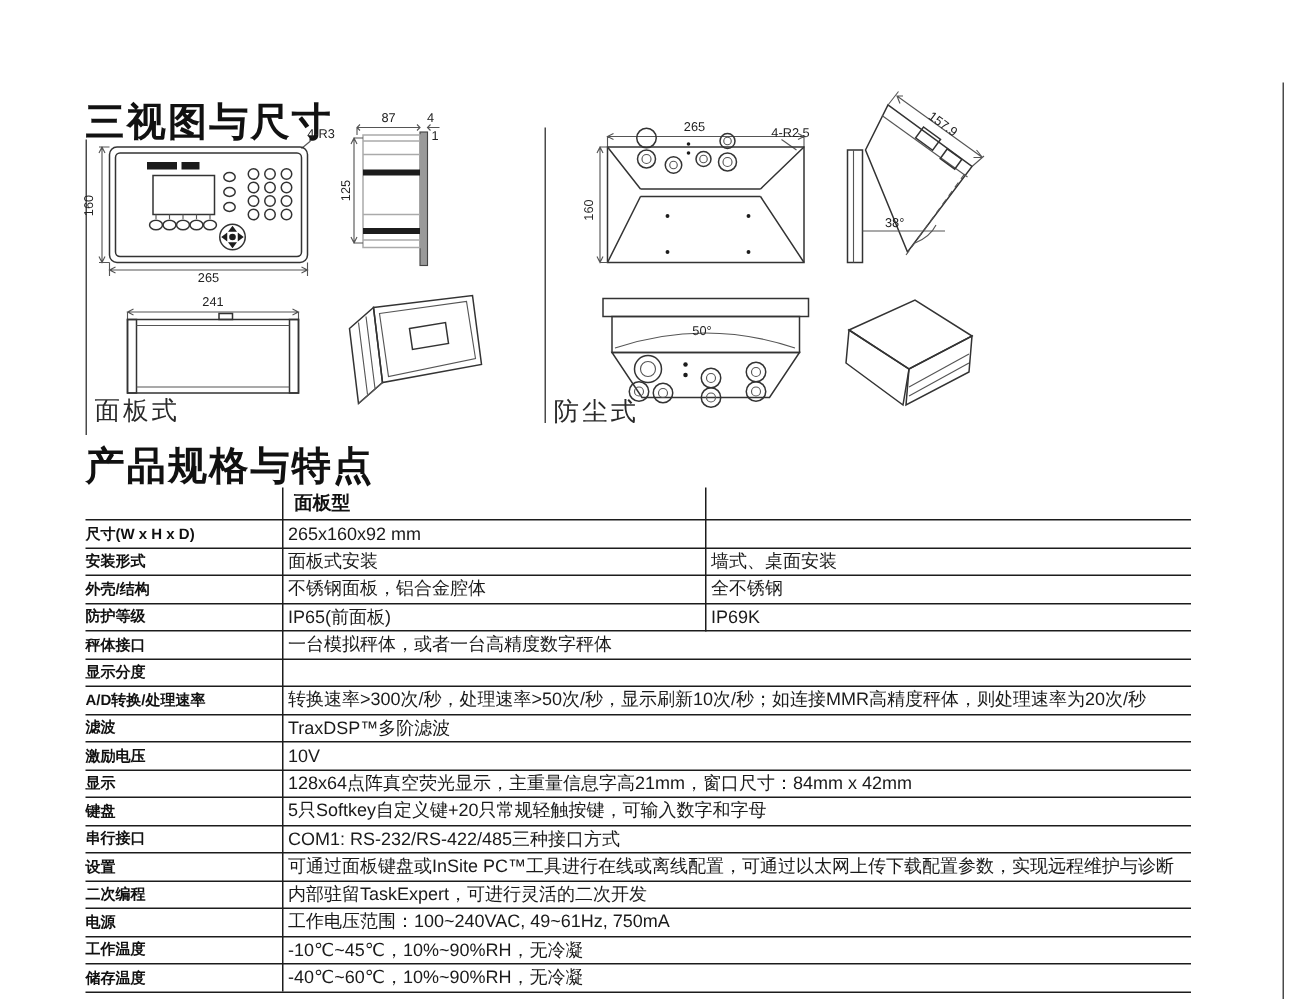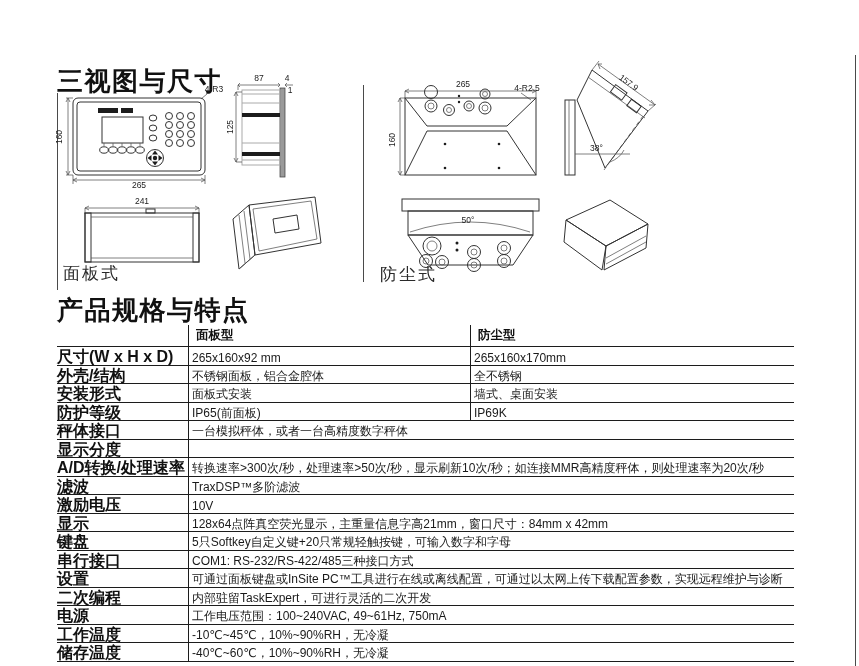--- a/index.html
+++ b/index.html
@@ -14,21 +14,21 @@
   .lnt { stroke:#555; stroke-width:0.75; fill:none; }
   .lng { stroke:#aaa; stroke-width:1; fill:none; }
   .fill-dark { fill:#1c1c1c; stroke:none; }
   .fill-gray { fill:#9a9a9a; stroke:#444; stroke-width:0.75; }
   .dash { stroke:#555; stroke-width:0.75; stroke-dasharray:4 3; fill:none; }
 
   .spec { position:absolute; left:57px; top:325px; width:737px; }
   .trow { display:grid; grid-template-columns:131px 282px 324px; height:18.5px;
           box-sizing:border-box; border-bottom:1px solid #1c1c1c; align-items:center; }
   .trow.hdr { height:22px; }
-  .tl { font-size:16px; font-weight:bold; white-space:nowrap; color:#111; }
+  .tl { font-size:10px; font-weight:bold; white-space:nowrap; color:#111; }
   .tv { font-size:12px; padding-left:4px; white-space:nowrap; color:#1a1a1a; }
   .th { font-size:12.5px; font-weight:bold; padding-left:8px; color:#111; }
   .span2 { grid-column:2 / 4; }
   .cdiv { position:absolute; width:1px; background:#1c1c1c; }
 </style>
 </head>
 <body>
 
 <div class="page">
 
@@ -228,44 +228,42 @@
 
   <svg style="left:550px; top:190px;" width="108" height="84" viewBox="0 0 108 84">
     <g>
       <polygon class="ln" points="16,30 60,10 98,34 56,56"></polygon>
       <polygon class="ln" points="16,30 56,56 52,80 14,52"></polygon>
       <polygon class="ln" points="56,56 98,34 96,58 54,80"></polygon>
       <path class="lnt" d="M56,68 L96,46 M56,74 L96,52"></path>
     </g>
   </svg>
 
-  <div class="dwg-label" style="left:380px; top:263px;">防尘式</div>
+  <div class="dwg-label" style="left:369px; top:263px;">防尘式</div>
 
   <div class="spec">
     <div class="trow hdr">
       <div class="tl"></div>
       <div class="th">面板型</div>
-      <div class="th">防尘型</div>
     </div>
     <div class="trow">
       <div class="tl">尺寸(W x H x D)</div>
       <div class="tv">265x160x92 mm</div>
-      <div class="tv">265x160x170mm</div>
+    </div>
+    <div class="trow">
+      <div class="tl">安装形式</div>
+      <div class="tv">面板式安装</div>
+      <div class="tv">墙式、桌面安装</div>
     </div>
     <div class="trow">
       <div class="tl">外壳/结构</div>
       <div class="tv">不锈钢面板，铝合金腔体</div>
       <div class="tv">全不锈钢</div>
     </div>
     <div class="trow">
-      <div class="tl">安装形式</div>
-      <div class="tv">面板式安装</div>
-      <div class="tv">墙式、桌面安装</div>
-    </div>
-    <div class="trow">
       <div class="tl">防护等级</div>
       <div class="tv">IP65(前面板)</div>
       <div class="tv">IP69K</div>
     </div>
     <div class="trow">
       <div class="tl">秤体接口</div>
       <div class="tv span2">一台模拟秤体，或者一台高精度数字秤体</div>
     </div>
     <div class="trow">
       <div class="tl">显示分度</div>

